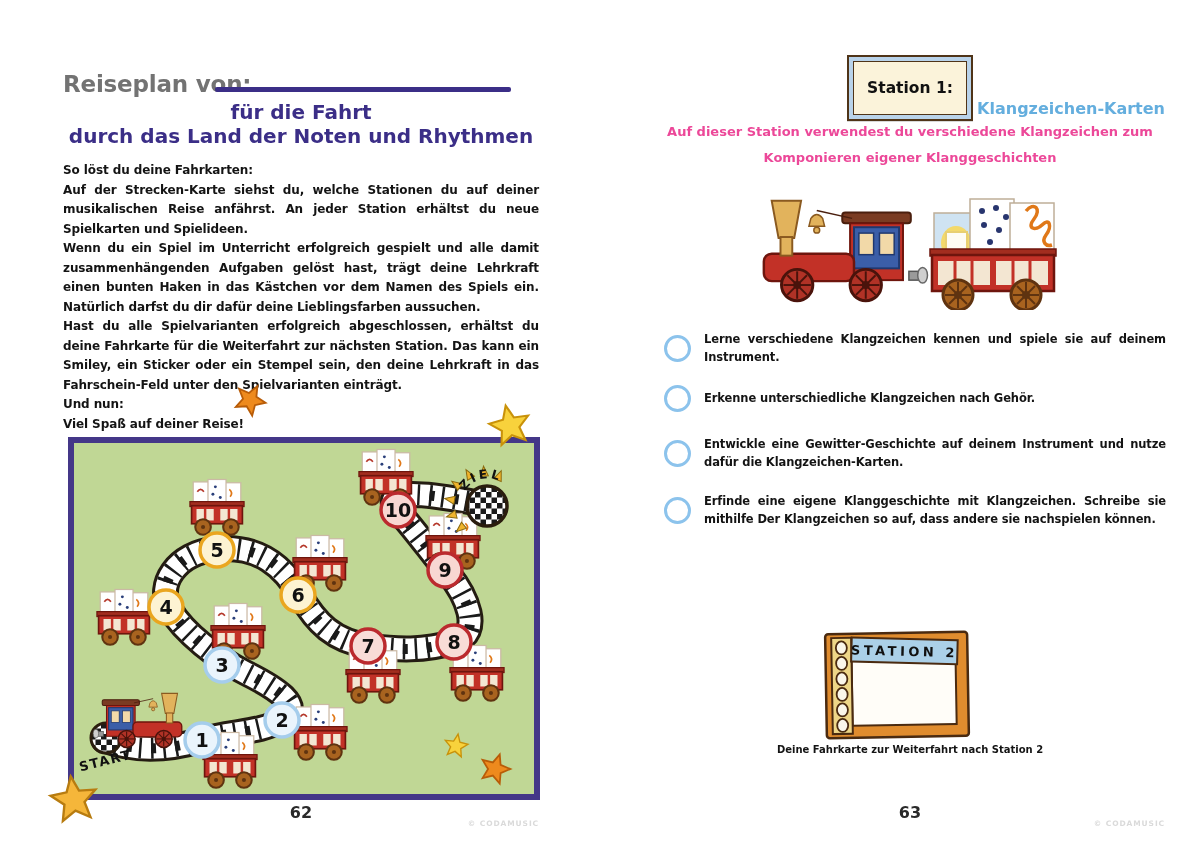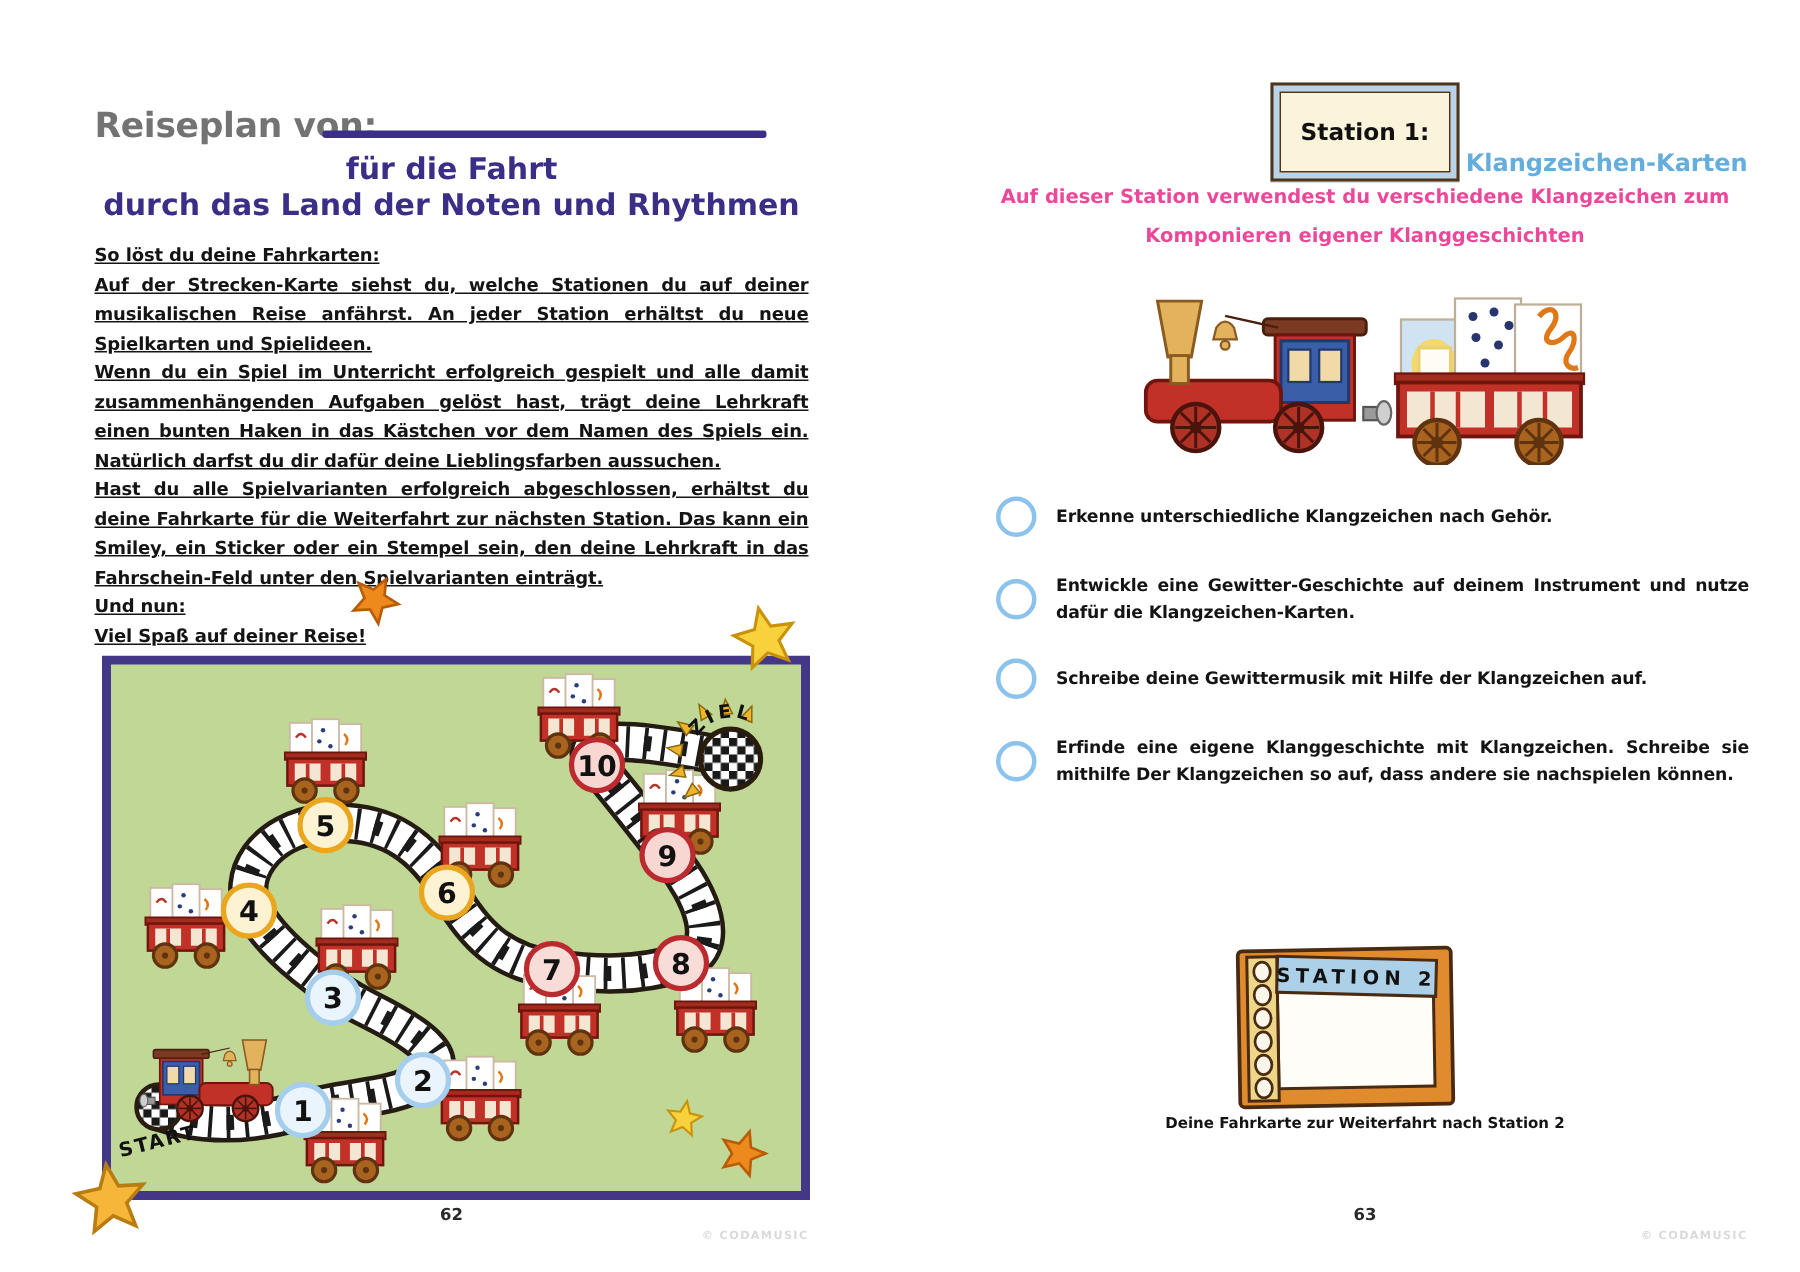--- a/index.html
+++ b/index.html
@@ -10,25 +10,25 @@
   }
   .abs{position:absolute;}
   
   .lp-title{left:63px;top:56px;font-size:23px;font-weight:bold;color:#737373;letter-spacing:-0.2px;}
   .lp-underline{left:215px;top:87px;width:296px;height:4.5px;background:#3b2e87;border-radius:2px;}
   .lp-sub{left:63px;width:476px;text-align:center;font-weight:bold;color:#3b2e87;font-size:20px;}
   .lp-sub1{top:100px;}
   .lp-sub2{top:124px;}
   .lp-body{left:63px;top:161px;width:476px;font-size:12px;font-weight:bold;
     line-height:19.5px;text-align:justify;color:#141414;letter-spacing:-0.1px;}
-  .lp-body p{margin:0;text-decoration:underline;}
+  .lp-body p{margin:0;}
   .board-svg{left:68px;top:437px;}
   .star-svg{overflow:visible;}
   
-  .pagenum{top:803px;text-align:center;font-size:11px;font-weight:600;color:#2a2a2a;}
+  .pagenum{top:803px;text-align:center;font-size:16px;font-weight:600;color:#2a2a2a;}
   .pagenum-l{left:63px;width:476px;}
   .pagenum-r{left:655px;width:510px;}
   .copyright{top:819px;text-align:right;font-size:7.5px;font-weight:bold;color:#dadada;letter-spacing:0.9px;}
   .copyright-l{left:63px;width:476px;}
   .copyright-r{left:655px;width:510px;}
   
   .rp-badge-wrap{left:655px;top:55px;width:510px;text-align:center;}
   .rp-badge{display:inline-block;border:2px solid #4f3418;background:#b9d3ea;padding:4px;box-shadow:0 1px 0 rgba(0,0,0,.15);}
   .rp-badge-inner{display:block;border:1.5px solid #4f3418;background:#fbf3da;padding:17px 13px;
     font-size:15.5px;font-weight:bold;color:#111;}
@@ -278,31 +278,31 @@
         <line x1="92" y1="95" x2="92" y2="121"></line>
           <line x1="79" y1="108" x2="105" y2="108"></line>
         <line x1="83" y1="99" x2="101" y2="117"></line>
           <line x1="101" y1="99" x2="83" y2="117"></line>
       </g>
       <circle cx="92" cy="108" r="4" fill="#5f3310"></circle>
     </g>
   </svg>
 
   <div class="abs tasks">
+    <div class="task task-m1">
+      <span class="task-circle"></span>
+      <span class="task-text">Lerne verschiedene Klangzeichen kennen und spiele sie auf deinem Instrument.</span>
+    </div>
     <div class="task task-m2">
       <span class="task-circle"></span>
       <span class="task-text">Erkenne unterschiedliche Klangzeichen nach Gehör.</span>
     </div>
     <div class="task task-m3">
       <span class="task-circle"></span>
       <span class="task-text">Entwickle eine Gewitter-Geschichte auf deinem Instrument und nutze dafür die Klangzeichen-Karten.</span>
-    </div>
-    <div class="task task-m4">
-      <span class="task-circle"></span>
-      <span class="task-text">Schreibe deine Gewittermusik mit Hilfe der Klangzeichen auf.</span>
     </div>
     <div class="task">
       <span class="task-circle"></span>
       <span class="task-text">Erfinde eine eigene Klanggeschichte mit Klangzeichen. Schreibe sie mithilfe Der Klangzeichen so auf, dass andere sie nachspielen können.</span>
     </div>
   </div>
 
   <svg class="abs ticket-svg" width="150" height="120" viewBox="0 0 150 120">
     <g transform="rotate(-1 75 60)">
       <rect x="4" y="8" width="142" height="104" rx="3" fill="#e08c2e" stroke="#4a2a10" stroke-width="2.5"></rect>

